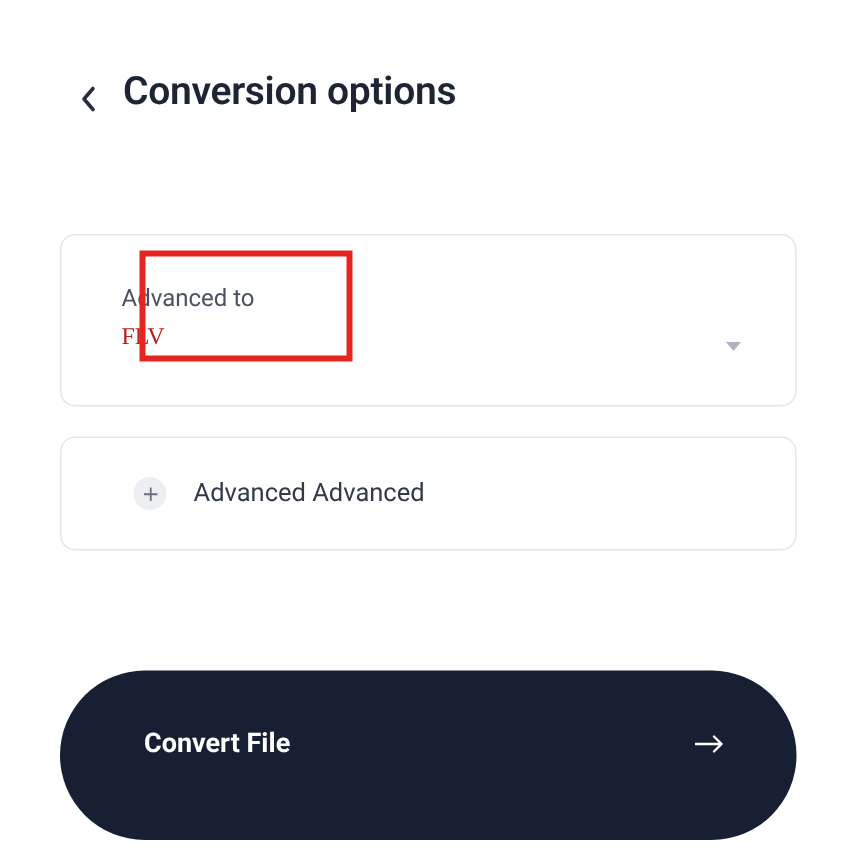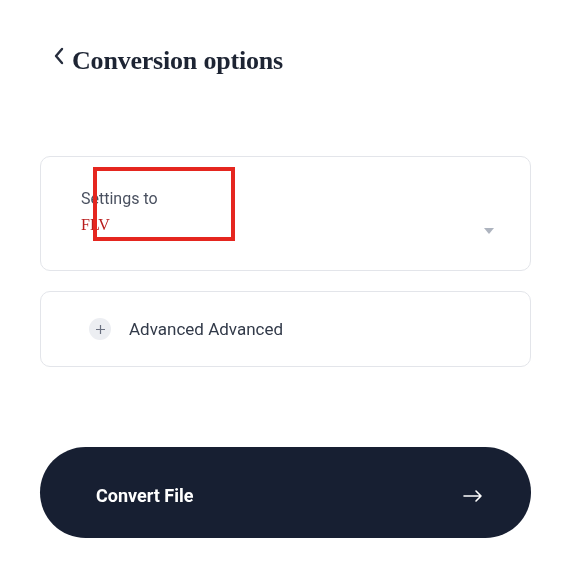--- a/index.html
+++ b/index.html
@@ -9,24 +9,23 @@
     }
     body {
       font-family: -apple-system, BlinkMacSystemFont, "Segoe UI", Roboto, Helvetica, Arial, sans-serif;
       background: #ffffff;
       width: 571px;
       height: 567px;
       position: relative;
     }
     .header {
       display: flex;
-      align-items: flex-start;
+      align-items: flex-end;
       padding: 46px 0 0 52px;
-      gap: 6px;
-      font-family: Liberation Serif, serif;
+      gap: 16px;
     }
     .back-icon {
       width: 14px;
       height: 20px;
       display: flex;
       align-items: center;
       justify-content: center;
       cursor: pointer;
     }
     .back-icon svg {
@@ -108,21 +107,21 @@
     }
     .advanced-label {
       font-size: 17px;
       color: #323a49;
       font-weight: 400;
     }
     .convert-button {
       margin: 80px 40px 0 40px;
       background: #171f32;
       border-radius: 60px;
-      padding: 38px 48px 32px 56px;
+      padding: 38px 48px 54px 56px;
       display: flex;
       align-items: center;
       justify-content: space-between;
       cursor: pointer;
     }
     .convert-button-label {
       color: #ffffff;
       font-size: 18px;
       font-weight: 700;
     }
@@ -146,21 +145,21 @@
     <svg viewBox="0 0 12 18" fill="none" xmlns="http://www.w3.org/2000/svg">
       <path d="M9 2 L3 9 L9 16" stroke="#262d3d" stroke-width="2.4" stroke-linecap="round" stroke-linejoin="round"></path>
     </svg>
   </div>
   <h1 class="page-title">Conversion options</h1>
 </div>
 
 <div class="card-container">
   <div class="card convert-card">
     <div class="highlight-box"></div>
-    <div class="field-label">Settings to</div>
+    <div class="field-label">Advanced to</div>
     <div class="field-value">FLV</div>
     <div class="chevron-down">
       <svg viewBox="0 0 10 6" xmlns="http://www.w3.org/2000/svg">
         <path d="M0 0 L5 6 L10 0 Z"></path>
       </svg>
     </div>
   </div>
 
   <div class="card advanced-card">
     <div class="plus-icon">

